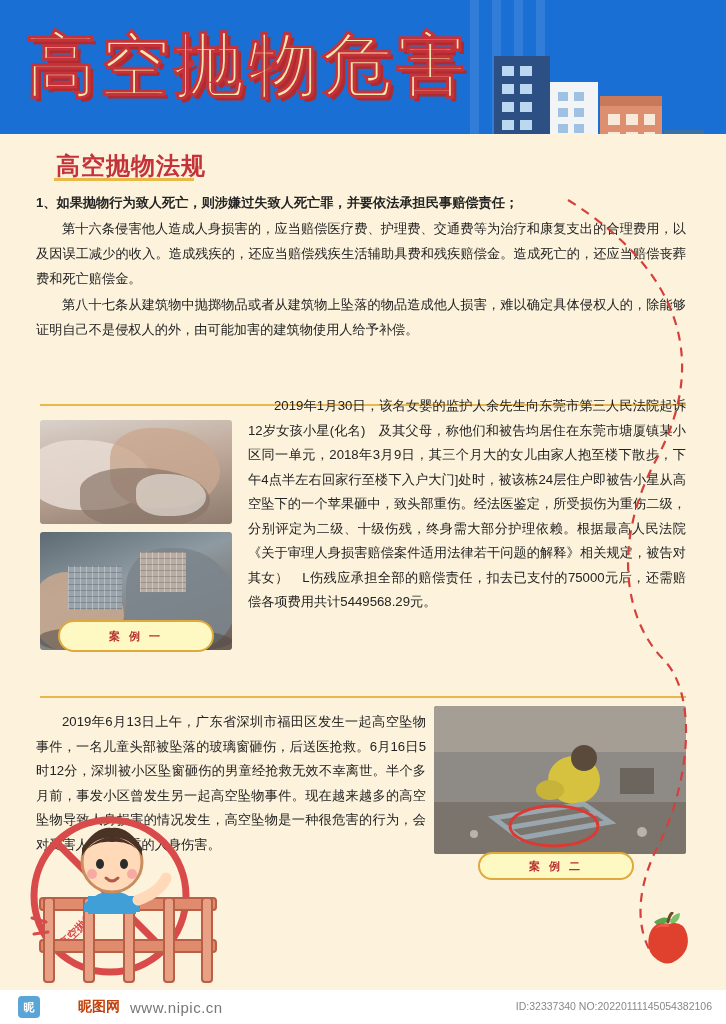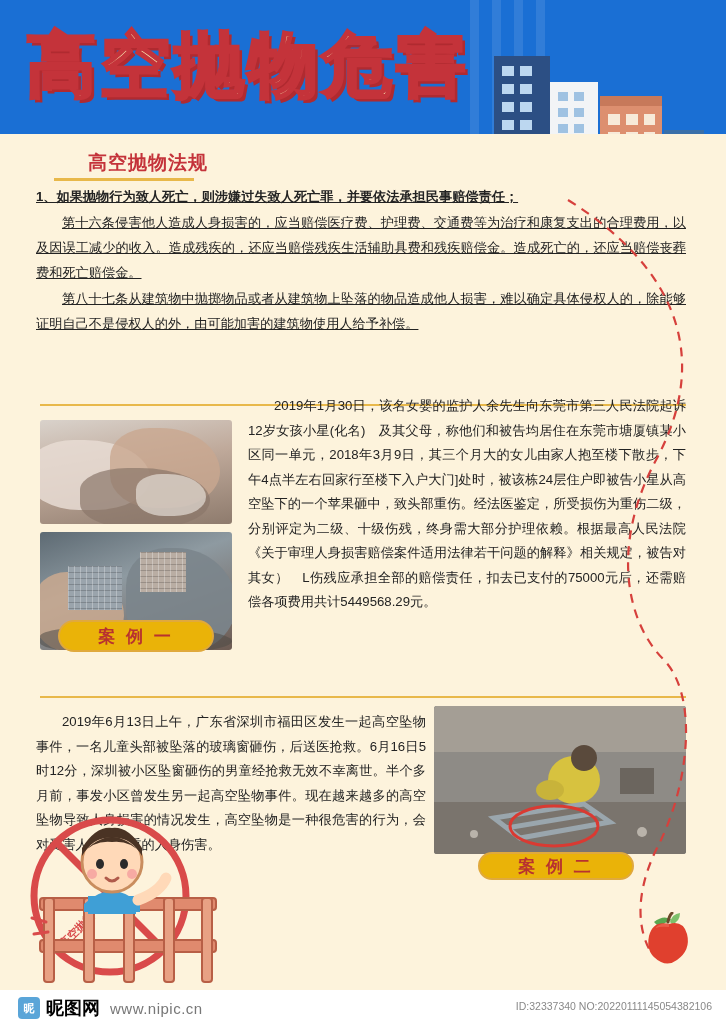--- a/index.html
+++ b/index.html
@@ -21,51 +21,49 @@
     background: #1a6fd4;
     overflow: hidden;
   }
   .header-band .stripe {
     position: absolute; top: 0; height: 134px; width: 9px;
     background: rgba(255,255,255,0.10);
   }
   .title-main {
     position: absolute; left: 26px; top: 28px;
     font-size: 70px; line-height: 74px;
-    font-weight: bold;
+    font-weight: normal;
     color: #f7e6b0;
     letter-spacing: 4px;
     -webkit-text-stroke: 3px #c4333a;
     text-shadow: 4px 4px 0 #b02a30;
     font-family: "DejaVu Sans", "Liberation Sans", sans-serif;
     white-space: nowrap;
   }
   
   .buildings { position: absolute; right: 8px; top: 26px; width: 230px; height: 190px; }
   
   .body-bg {
     position: absolute; left: 0; top: 134px; width: 726px; height: 856px;
     background: #fdf3dc;
   }
   
   .section-title {
     position: absolute; left: 56px; top: 150px;
-    font-size: 19px; font-weight: bold; color: #c4333a;
+    font-size: 24px; font-weight: bold; color: #c4333a;
     letter-spacing: 1px;
-    margin-left: 32px;
   }
   .title-underline {
     position: absolute; left: 54px; top: 178px; width: 140px; height: 3px;
     background: #e8b84a;
   }
   .laws {
-    position: absolute; left: 36px; top: 184px; width: 650px;
+    position: absolute; left: 36px; top: 190px; width: 650px;
     font-size: 13.2px; line-height: 25px; color: #232323;
     text-align: justify;
-    text-decoration: underline;
   }
   .laws p { margin: 0 0 1px 0; }
   .laws p.bold { font-weight: bold; }
   .laws p.indent { text-indent: 26px; }
   
   .divider {
     position: absolute; height: 2px; background: #e8b84a;
   }
   
   .case1-photos { position: absolute; left: 40px; top: 420px; width: 192px; }
@@ -78,22 +76,22 @@
   .photo .blob { position: absolute; border-radius: 40% 60% 50% 45%; }
   .mosaic {
     position: absolute; background-image:
       linear-gradient(90deg, rgba(255,255,255,.28) 1px, transparent 1px),
       linear-gradient(rgba(0,0,0,.18) 1px, transparent 1px);
     background-size: 6px 6px, 6px 6px;
     background-color: #9aa4ac;
   }
   .case-label {
     position: absolute;
-    background: #eab308; border: 2px solid #e0a93c; border-radius: 16px;
-    color: #b8322f; font-weight: bold; font-size: 17px; letter-spacing: 3px;
+    background: #fef9c3; border: 2px solid #e0a93c; border-radius: 16px;
+    color: #b8322f; font-weight: bold; font-size: 11px; letter-spacing: 3px;
     display: flex; align-items: center; justify-content: center;
   }
   .case1-text {
     position: absolute; left: 248px; top: 394px; width: 438px;
     font-size: 13.2px; line-height: 24.5px; color: #232323;
     text-align: justify; text-indent: 26px;
   }
   
   .case2-text {
     position: absolute; left: 36px; top: 710px; width: 390px;
@@ -118,21 +116,21 @@
   }
   .footer-logo {
     position: absolute; left: 18px; top: 996px;
     display: flex; align-items: center; gap: 6px;
   }
   .logo-mark {
     width: 22px; height: 22px; background: #5aa5d8; border-radius: 4px;
     color: #fff; font-size: 11px; display: flex; align-items: center; justify-content: center;
     font-weight: bold;
   }
-  .logo-cn { font-size: 18px; color: #000000; font-weight: bold; }
+  .logo-cn { font-size: 14px; color: #c2410c; font-weight: bold; margin-left: 32px; }
   .logo-url { font-size: 15px; color: #777; margin-left: 4px; letter-spacing: .5px; }
   .footer-id {
     position: absolute; right: 14px; top: 1000px;
     font-size: 10.5px; color: #888;
   }
 </style>
 </head>
 <body>
 
 <div id="poster">

